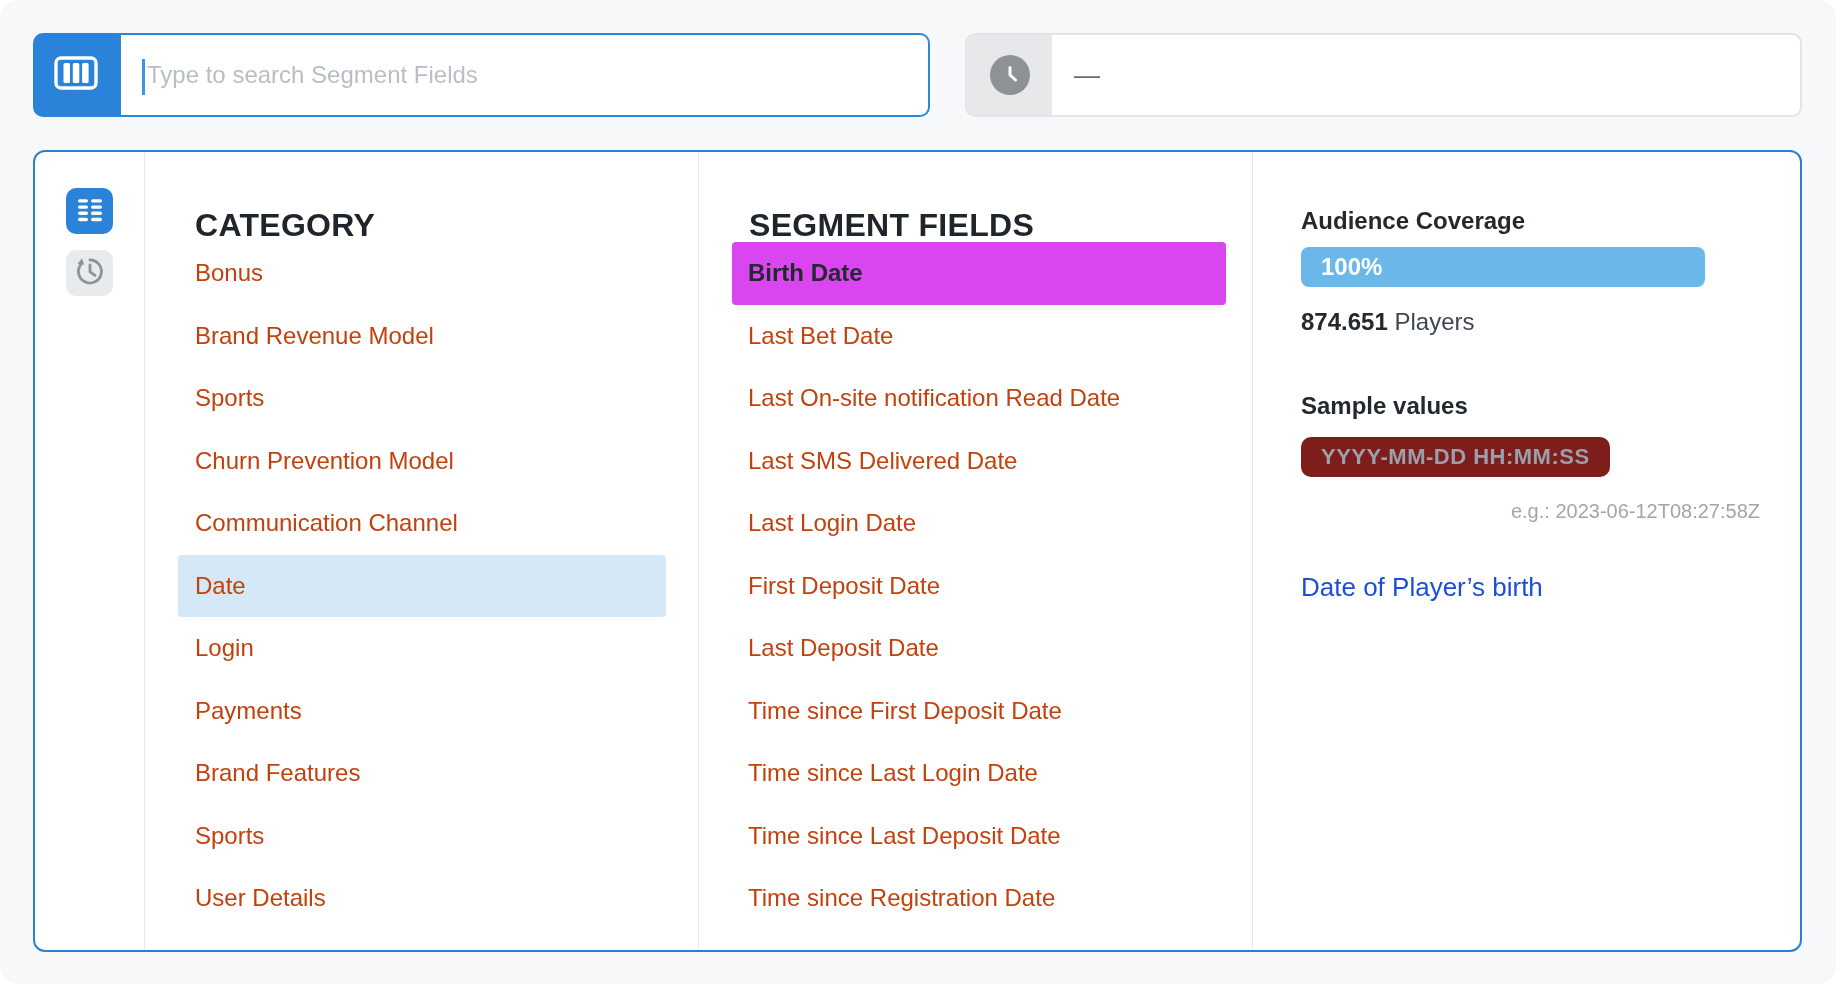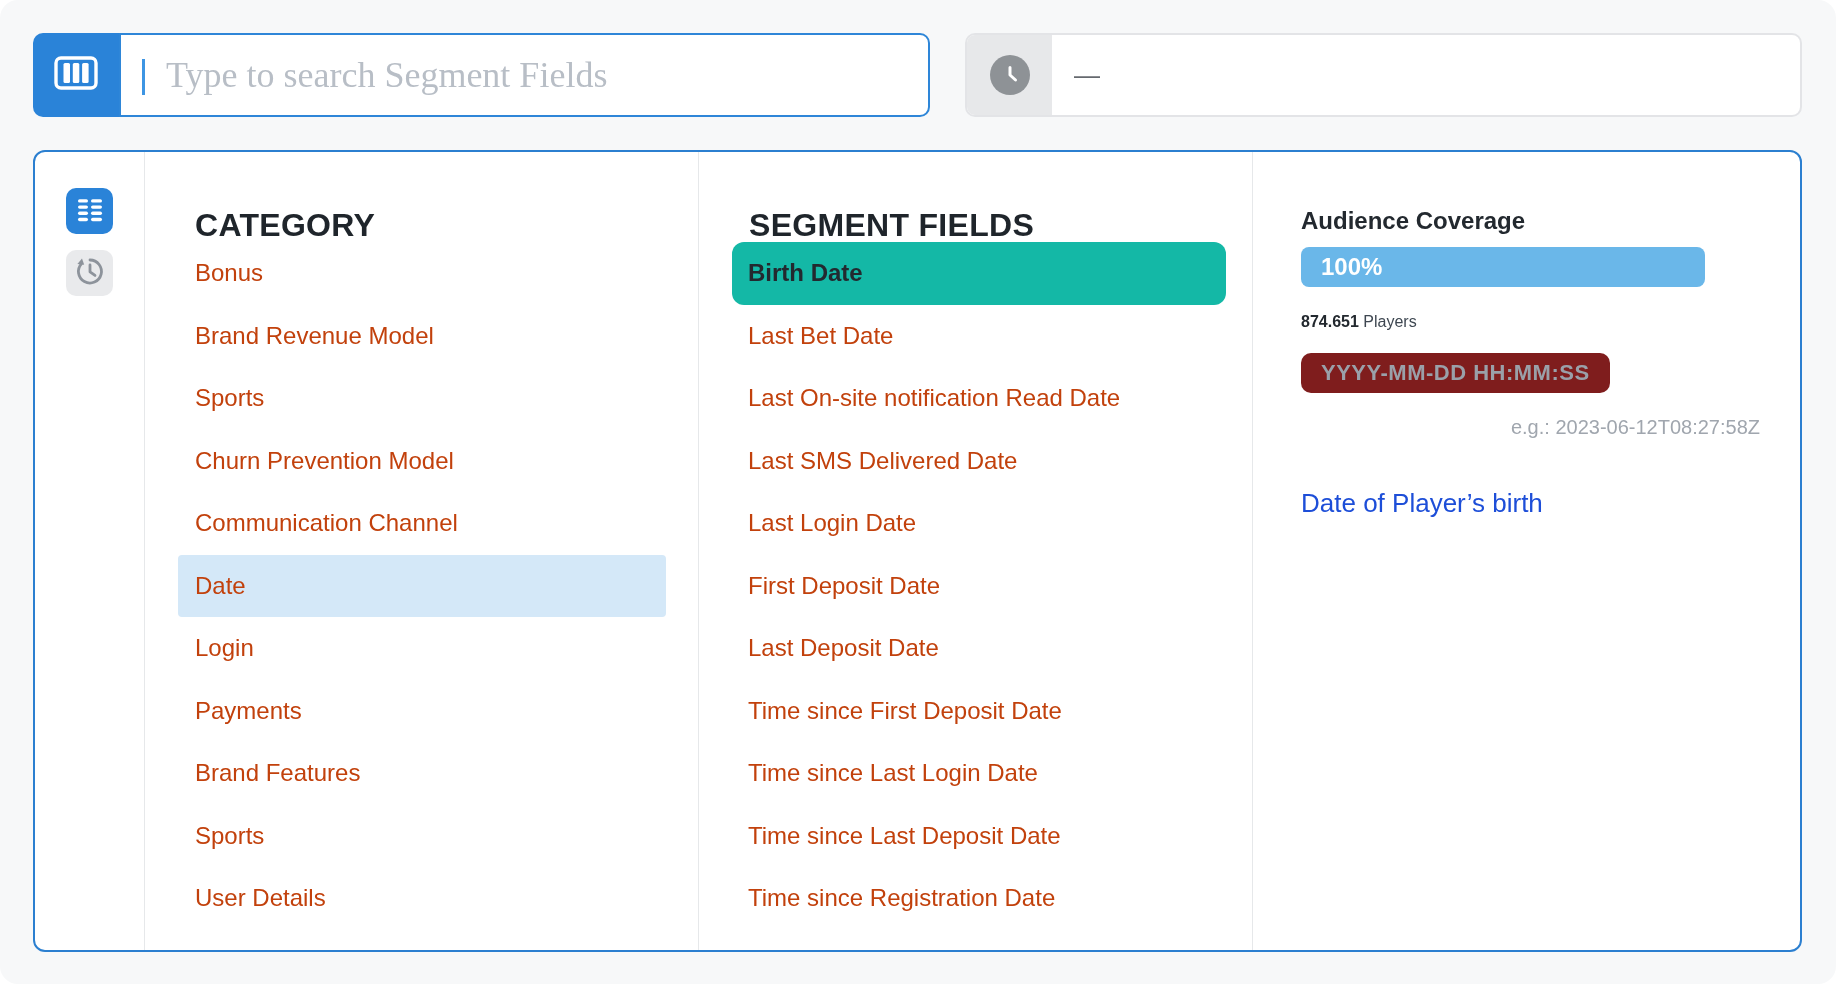--- a/index.html
+++ b/index.html
@@ -24,23 +24,23 @@
   .search-field {
     position: absolute; left: 119px; top: 33px;
     width: 811px; height: 84px;
     background: #ffffff;
     border: 2px solid #2e86d8;
     border-radius: 0 10px 10px 0;
   }
   .search-field input {
     width: 100%; height: 100%;
     border: none; outline: none;
-    padding-left: 45px;
-    font-family: Liberation Serif, serif;
-    font-size: 36px; color: #3e4751;
+    padding-left: 26px;
+    font-family: Liberation Sans, sans-serif;
+    font-size: 24px; color: #3e4751;
     background: transparent;
   }
   .search-field input::placeholder { color: #b8bec6; }
   .caret {
     position: absolute; left: 21px; top: 24px;
     width: 3px; height: 36px; background: #3d95e3;
   }
   .time-group {
     position: absolute; left: 965px; top: 33px;
     width: 837px; height: 84px;
@@ -107,35 +107,35 @@
   .item-list li {
     height: 62.5px;
     display: flex; align-items: center;
     padding-left: 17px;
     font-size: 24px; color: #c2410c;
     cursor: pointer;
   }
   .col-category .item-list li { width: 488px; }
   .col-fields   .item-list li { width: 494px; padding-left: 16px; }
   .col-category li.selected { background: #d4e8f8; border-radius: 4px; }
-  .col-fields   li.selected { background: #14b8a6; border-radius: 12px; font-weight: bold; color: #23292f; }
+  .col-fields   li.selected { background: #d946ef; border-radius: 4px; font-weight: bold; color: #23292f; }
 
   
   .info-label {
     font-size: 24px; font-weight: bold; color: #23292f; line-height: 28px;
   }
   .coverage-bar {
     margin-top: 12px;
     width: 404px; height: 40px;
     background: #6ab7e9; border-radius: 8px;
     display: flex; align-items: center;
     padding-left: 20px;
     font-size: 24px; font-weight: bold; color: #ffffff;
   }
-  .players-line { margin-top: 21px; font-size: 16px; color: #3e4751; line-height: 28px; }
+  .players-line { margin-top: 21px; font-size: 24px; color: #3e4751; line-height: 28px; }
   .players-line .count { font-weight: bold; color: #23292f; }
   .sample-label { margin-top: 56px; }
   .sample-badge {
     display: inline-block; margin-top: 17px;
     height: 40px; line-height: 40px;
     padding: 0 20px;
     background: #7f1d1d; border-radius: 10px;
     font-size: 22px; font-weight: bold; color: #9aa0a9;
     letter-spacing: 0.5px;
   }
@@ -240,20 +240,21 @@
 
     <div class="col col-info">
       <div class="info-label">Audience Coverage</div>
       <div class="coverage-bar">
         <span>100%</span>
       </div>
       <div class="players-line">
         <span class="count">874.651</span>
         <span>Players</span>
       </div>
+      <div class="info-label sample-label">Sample values</div>
       <div>
         <span class="sample-badge">YYYY-MM-DD HH:MM:SS</span>
       </div>
       <div class="sample-example">e.g.: 2023-06-12T08:27:58Z</div>
       <div class="field-description">Date of Player’s birth</div>
     </div>
 
   </div>
 </div>
 

